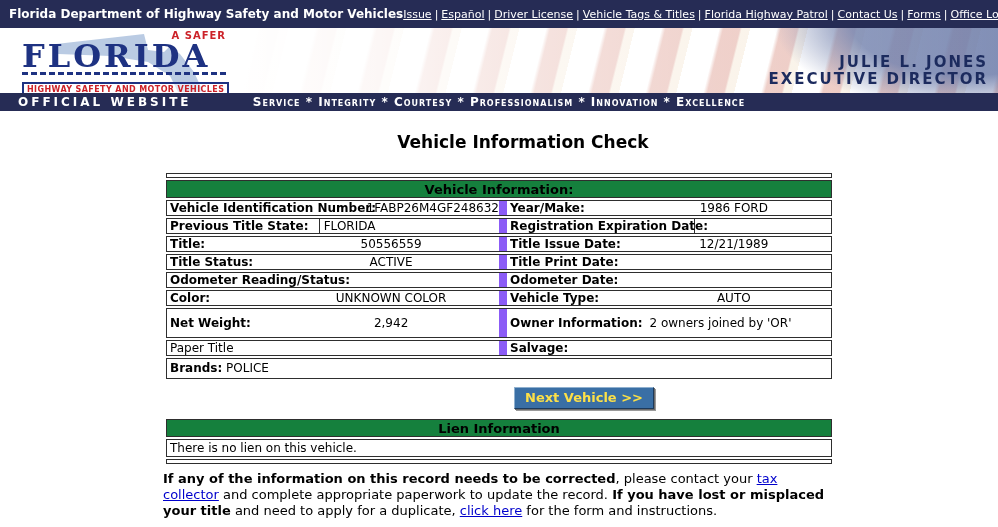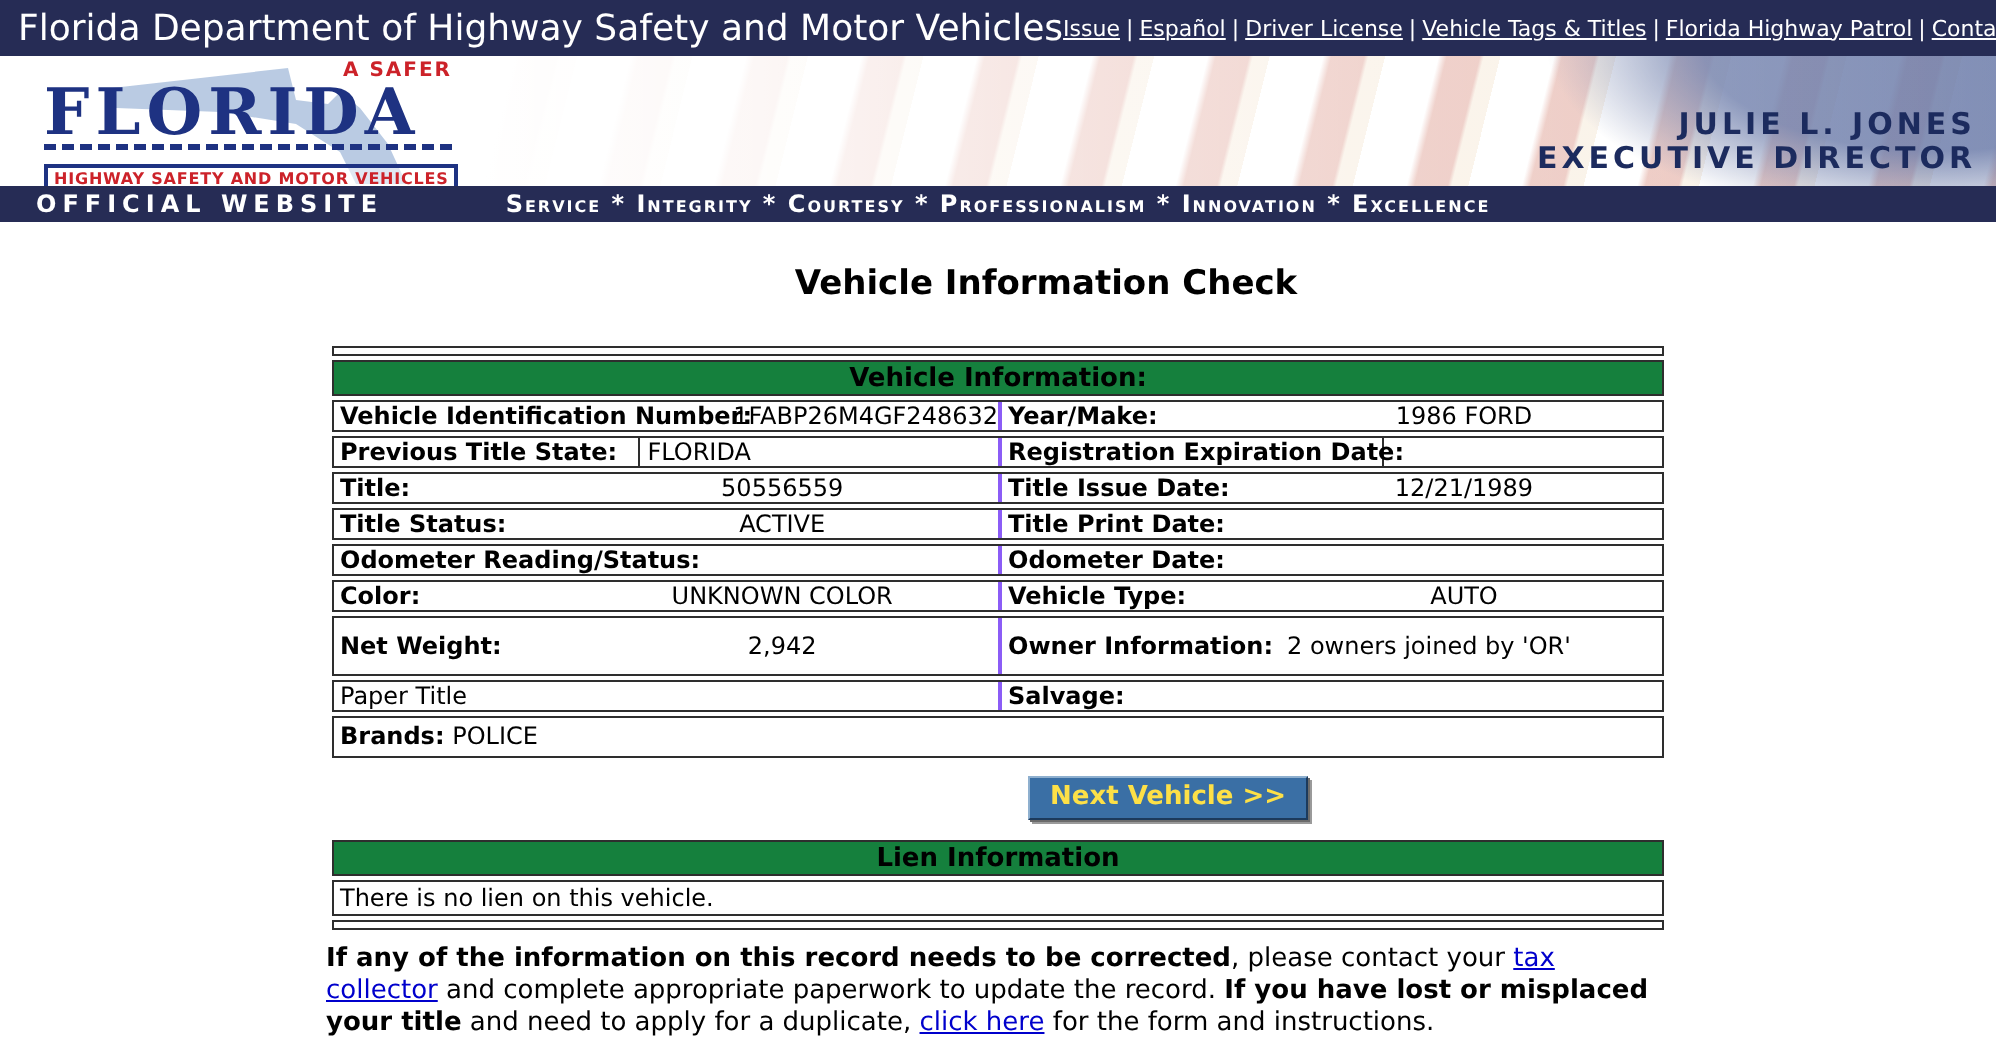--- a/index.html
+++ b/index.html
@@ -9,21 +9,21 @@
     background:#ffffff;
     font-family:"DejaVu Sans","Liberation Sans",sans-serif;
   }
 
   
   .topbar {
     height:28px; background:#262c55; color:#fff;
     display:flex; align-items:center; justify-content:space-between;
     padding:0 9px;
   }
-  .topbar-title { font-size:18px; font-weight:normal; white-space:nowrap; }
+  .topbar-title { font-size:12px; font-weight:bold; white-space:nowrap; }
   .topbar-nav { font-size:11px; white-space:nowrap; }
   .topbar-nav a { color:#ffffff; text-decoration:underline; cursor:pointer; }
   .topbar-nav .sep { margin:0 3px; text-decoration:none; }
 
   
   .banner {
     position:relative; height:65px; overflow:hidden;
     background:
       linear-gradient(90deg, #ffffff 0 24%, rgba(255,255,255,.88) 38%, rgba(255,255,255,.55) 55%, rgba(255,255,255,.28) 72%, rgba(255,255,255,.12) 100%),
       radial-gradient(ellipse 260px 120px at 97% -10%, rgba(88,106,158,.85) 0 45%, rgba(88,106,158,0) 75%),
@@ -61,21 +61,21 @@
   .page-title { text-align:center; font-size:17px; font-weight:bold; margin:0 0 21px 0; color:#000;padding-left:48px; }
 
   .tbl { width:666px; margin:0 auto; font-size:12px; color:#000; }
   .trow {
     border:1px solid #2e2e2e; background:#fff; margin-bottom:2px;
     min-height:16px; display:flex; align-items:center;
   }
   .trow.spacer { min-height:5px; }
   .trow.thead { background:#15803d; justify-content:center; font-weight:bold; font-size:13px; min-height:18px; }
   .half { width:50%; display:flex; align-items:center; align-self:stretch; }
-  .half.r { border-left:2px solid #8b5cf6; }
+  .half.r { border-left:8px solid #8b5cf6; }
   .lbl { font-weight:bold; padding:0 3px; white-space:nowrap; }
   .half.l .lbl { min-width:35%; }
   .half.r .lbl { min-width:40%; }
   .lbl.w46 { width:46%; min-width:46%; border-right:1px solid #2e2e2e; align-self:stretch; display:flex; align-items:center; }
   .lbl.w58 { width:58%; min-width:58%; border-right:1px solid #2e2e2e; align-self:stretch; display:flex; align-items:center; }
   .lbl.w64 { min-width:64%; }
   .val { flex:1; text-align:center; padding:0 2px; }
   .val.left { text-align:left; padding-left:4px; }
   .plain { padding:0 3px; }
   .fullrow { padding:2px 3px 3px 3px; }

